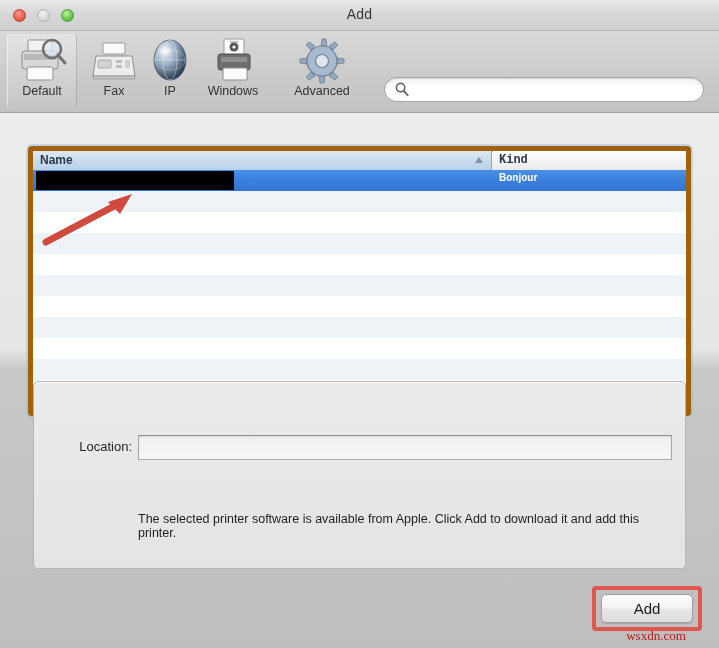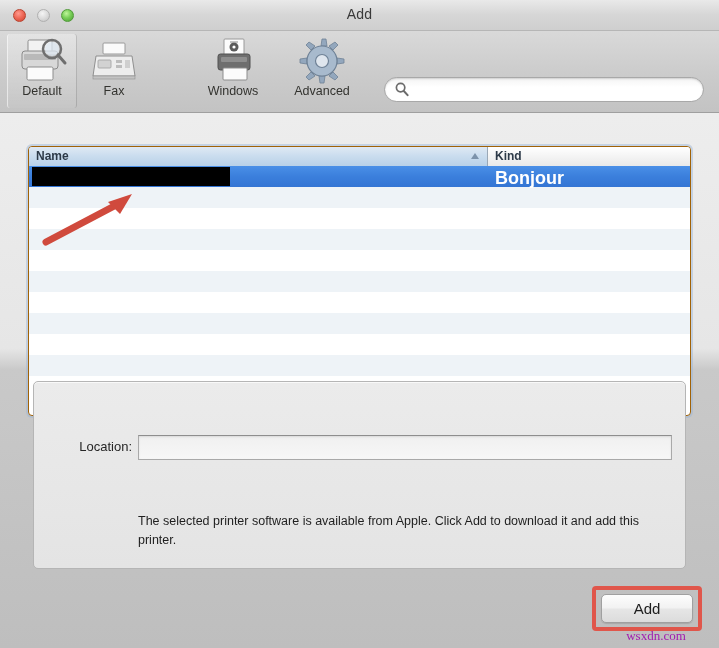--- a/index.html
+++ b/index.html
@@ -147,21 +147,21 @@
     width: 719px; height: 535px;
     background: linear-gradient(to bottom, #ededed 0%, #e6e6e6 44%, #c9c9c9 48%, #bebebe 100%);
   }
 
   
   #printer-list {
     position: absolute;
     left: 28px; top: 146px;
     width: 663px; height: 270px;
     background: #ffffff;
-    border: 1px solid #a16207;
+    border: 5px solid #a16207;
     border-radius: 4px;
     box-sizing: border-box;
     box-shadow: 0 0 0 2px rgba(150,180,215,0.45);
     overflow: hidden;
   }
   #list-header {
     position: absolute;
     left: 0; top: 0;
     width: 661px; height: 19px;
     display: flex;
@@ -179,20 +179,21 @@
     box-sizing: border-box;
   }
   #hdr-name {
     width: 459px;
     background: linear-gradient(to bottom, #dfe9f4 0%, #c9dcee 50%, #b9d1e8 100%);
     border-right: 1px solid #9aa8b6;
   }
   #hdr-kind {
     width: 202px;
     background: linear-gradient(to bottom, #ffffff 0%, #f4f4f4 50%, #e9e9e9 100%);
+    font-family: Liberation Mono, monospace;
   }
   #sort-arrow {
     position: absolute;
     right: 8px; top: 6px;
     width: 0; height: 0;
     border-left: 4px solid transparent;
     border-right: 4px solid transparent;
     border-bottom: 6px solid #7d93ab;
   }
   #row-selected {
@@ -203,21 +204,21 @@
   }
   #row-selected-name-redaction {
     position: absolute;
     left: 3px; top: 1px;
     width: 198px; height: 19px;
     background: #000000;
   }
   #row-selected-kind {
     position: absolute;
     left: 466px; top: 2px;
-    font-size: 18px;
+    font-size: 10px;
     color: #ffffff;
     font-weight: bold;
   }
   .list-stripe {
     position: absolute;
     left: 0;
     width: 661px; height: 21px;
   }
   .stripe-alt { background: #eef3f7; }
   .stripe-plain { background: #ffffff; }
@@ -296,21 +297,21 @@
   #use-stepper {
     position: absolute;
     right: 7px; top: 4px;
     width: 10px; height: 18px;
   }
   #help-text {
     position: absolute;
     left: 104px; top: 130px;
     width: 520px;
     font-size: 12.5px;
-    line-height: 19px;
+    line-height: 14px;
     color: #1f1f1f;
   }
 
   
   #add-button-highlight {
     position: absolute;
     left: 592px; top: 586px;
     width: 110px; height: 45px;
     border: 4px solid #e0564b;
     border-radius: 4px;
@@ -330,21 +331,21 @@
     text-align: center;
     line-height: 27px;
     box-shadow: 0 1px 1px rgba(0,0,0,0.12);
   }
   #watermark {
     position: absolute;
     left: 601px; top: 628px;
     width: 110px;
     text-align: center;
     font-size: 13px;
-    color: #a21caf;
+    color: #b91c1c;
     font-family: "Liberation Serif", serif;
   }
 </style>
 </head>
 <body>
 
 <div id="window">
 
   <div id="titlebar">
     <div class="traffic" id="tl-close"></div>
@@ -378,20 +379,39 @@
           <rect x="9" y="18" width="32" height="6" rx="1" fill="#b9b9b9"></rect>
           <rect x="12" y="31" width="26" height="13" rx="1.5" fill="#fbfbfb" stroke="#8d8d8d" stroke-width="1"></rect>
           <circle cx="37" cy="13" r="9" fill="none" stroke="#6f6f6f" stroke-width="2.5"></circle>
           <circle cx="37" cy="13" r="7" fill="#dfe8f2" opacity="0.75"></circle>
           <line x1="43" y1="19" x2="50" y2="27" stroke="#6f6f6f" stroke-width="3" stroke-linecap="round"></line>
         </svg>
       </span>
       <span class="tb-label">Default</span>
     </div>
 
+    <div class="tb-item" id="tb-ip">
+      <span class="tb-icon">
+        <svg width="44" height="50" viewBox="0 0 44 50">
+          <defs>
+            <radialGradient id="globeg" cx="35%" cy="28%" r="72%">
+              <stop offset="0%" stop-color="#f2f6fb"></stop>
+              <stop offset="45%" stop-color="#9fb3c9"></stop>
+              <stop offset="100%" stop-color="#2e3f52"></stop>
+            </radialGradient>
+          </defs>
+          <ellipse cx="22" cy="24" rx="16" ry="20" fill="url(#globeg)" stroke="#4a5a6b" stroke-width="0.8"></ellipse>
+          <ellipse cx="22" cy="24" rx="7" ry="20" fill="none" stroke="#e8eef5" stroke-width="0.8" opacity="0.55"></ellipse>
+          <line x1="6" y1="24" x2="38" y2="24" stroke="#e8eef5" stroke-width="0.8" opacity="0.55"></line>
+          <ellipse cx="22" cy="24" rx="15.3" ry="10" fill="none" stroke="#e8eef5" stroke-width="0.7" opacity="0.4"></ellipse>
+          <ellipse cx="17" cy="15" rx="6" ry="4" fill="#ffffff" opacity="0.35"></ellipse>
+        </svg>
+      </span>
+      <span class="tb-label">IP</span>
+    </div>
 
     <div class="tb-item" id="tb-windows">
       <span class="tb-icon">
         <svg width="50" height="50" viewBox="0 0 50 50">
           <rect x="16" y="3" width="20" height="16" rx="1" fill="#fcfcfc" stroke="#9a9a9a" stroke-width="1"></rect>
           <circle cx="26" cy="11" r="4.5" fill="#5a5a5a"></circle>
           <circle cx="26" cy="11" r="1.6" fill="#ffffff"></circle>
           <path d="M22 6 L30 6" stroke="#8a8a8a" stroke-width="1"></path>
           <rect x="10" y="18" width="32" height="16" rx="2.5" fill="#6e6e6e" stroke="#505050" stroke-width="1"></rect>
           <rect x="13" y="21" width="26" height="5" rx="1" fill="#8e8e8e"></rect>

